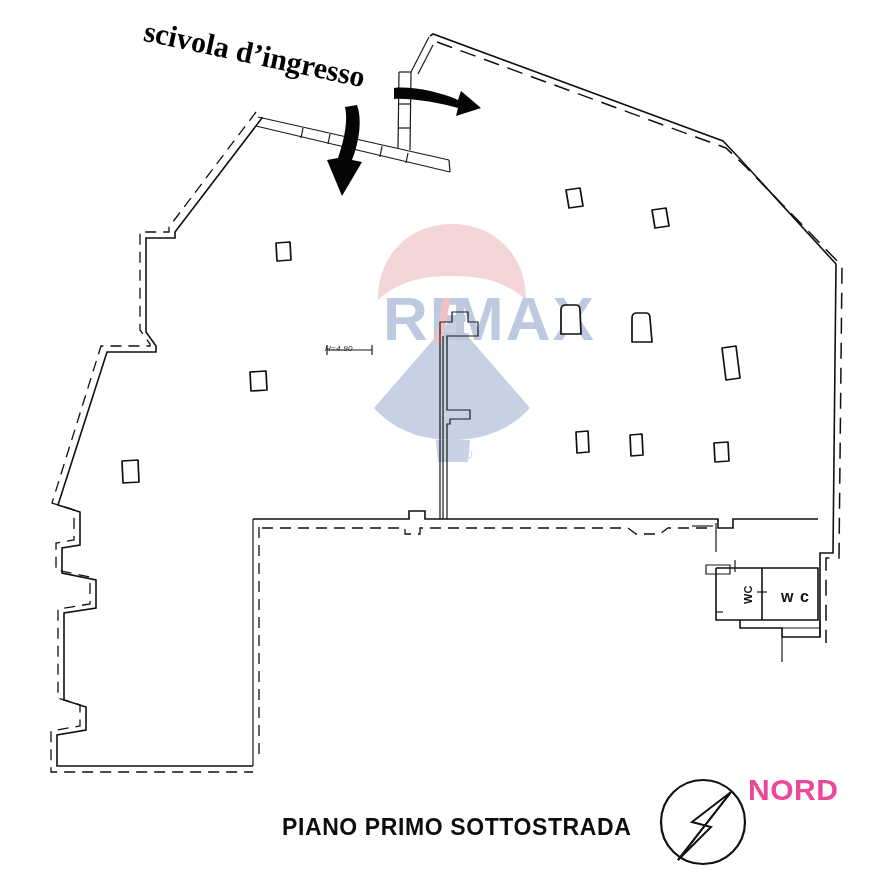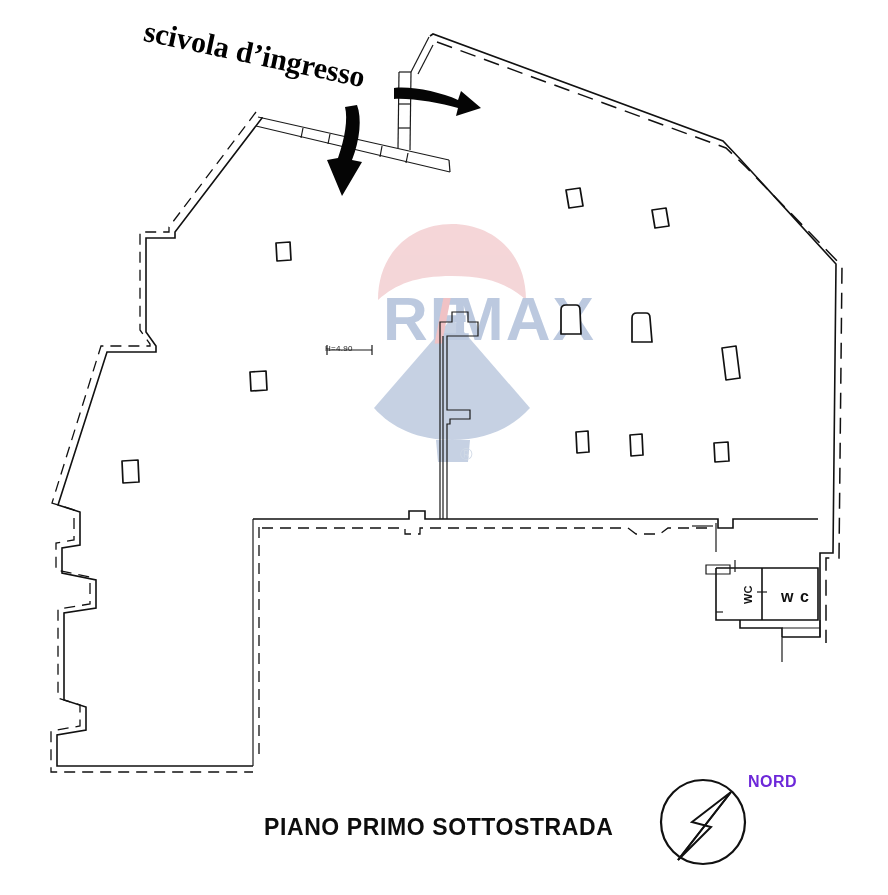--- a/index.html
+++ b/index.html
@@ -99,23 +99,23 @@
     font-weight: bold;
     font-size: 23px;
     letter-spacing: 0.6px;
     color: #0d0d0d;
     white-space: nowrap;
   }
   .label-nord {
     position: absolute;
     font-family: "Liberation Sans", sans-serif;
     font-weight: bold;
-    font-size: 16px;
+    font-size: 30px;
     letter-spacing: 0.5px;
-    color: #6d28d9;
+    color: #ec4899;
     white-space: nowrap;
   }
   .label-annot {
     position: absolute;
     font-family: "Liberation Serif", serif;
     font-weight: bold;
     font-size: 30px;
     color: #000000;
     white-space: nowrap;
     transform: rotate(12deg);
@@ -140,20 +140,21 @@
     transform: rotate(-90deg);
     transform-origin: left top;
   }
   .label-height {
     position: absolute;
     font-family: "Liberation Sans", sans-serif;
     font-size: 8px;
     color: #1a1a1a;
     white-space: nowrap;
     letter-spacing: 0.3px;
+    font-style: italic;
   }
 </style>
 </head>
 <body>
 
 <div id="plan-root">
 
   <svg class="plan-svg" viewBox="0 0 888 895" xmlns="http://www.w3.org/2000/svg">
 
     <g opacity="0.95">
@@ -398,15 +399,15 @@
   <div class="label-annot" style="left:148px; top:14px;">scivola d’ingresso</div>
 
   <div class="label-height" style="left:325px; top:344px;">H=4.90</div>
 
   <div class="label-wc-rot" style="left:742px; top:604px;">WC</div>
 
   <div class="label-wc" style="left:781px; top:588px;">w c</div>
 
   <div class="label-nord" style="left:748px; top:773px;">NORD</div>
 
-  <div class="label-title" style="left:264px; top:814px;">PIANO PRIMO SOTTOSTRADA</div>
+  <div class="label-title" style="left:282px; top:814px;">PIANO PRIMO SOTTOSTRADA</div>
 
 </div>
 
 </body></html>

